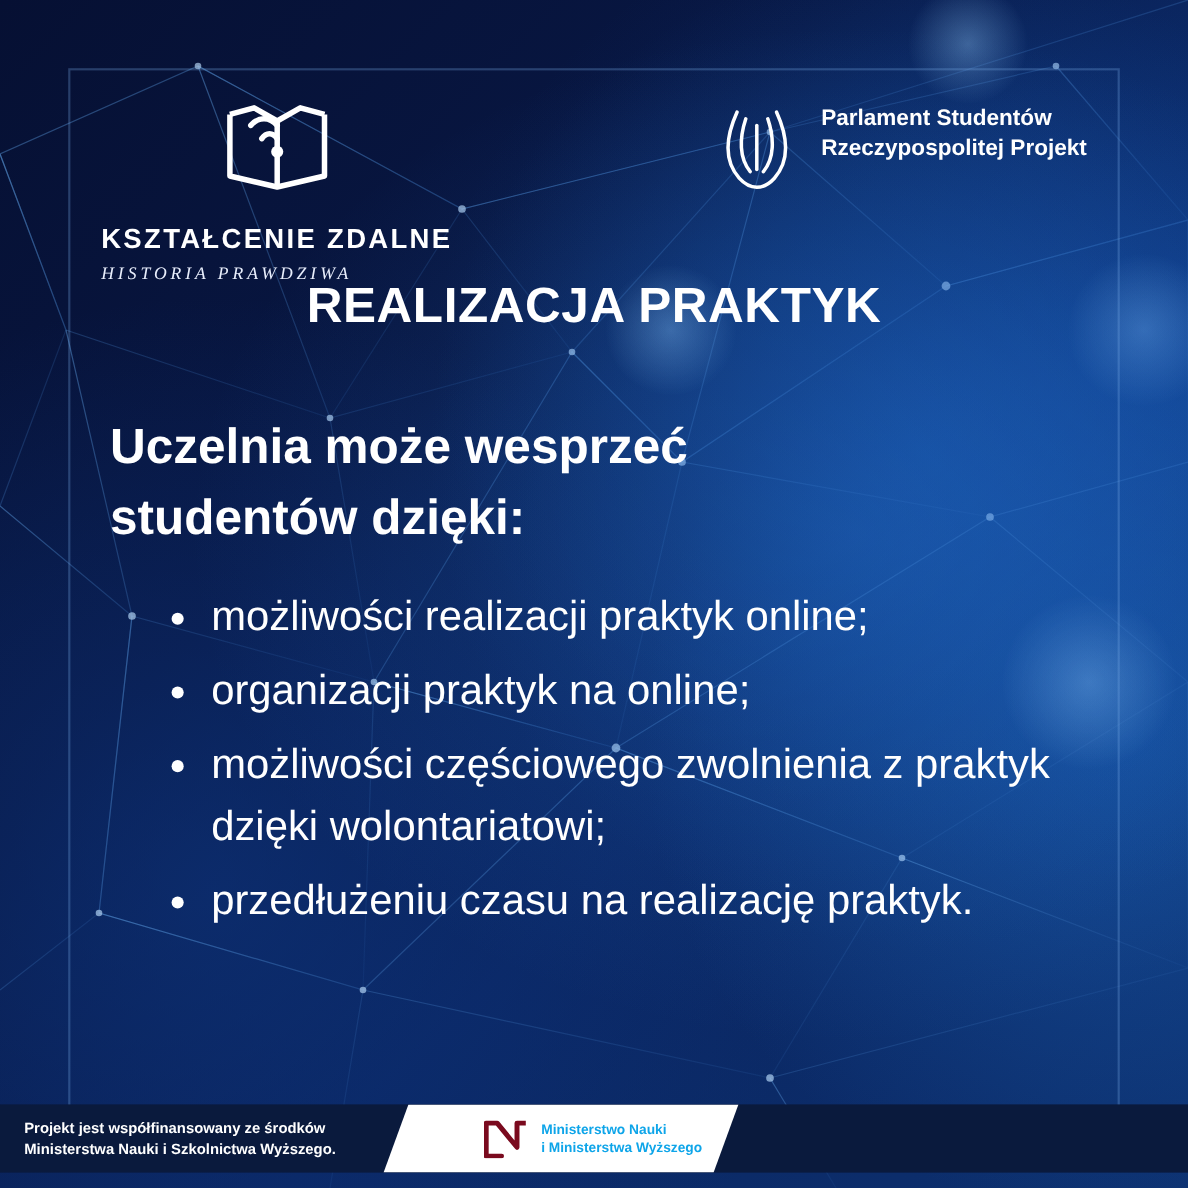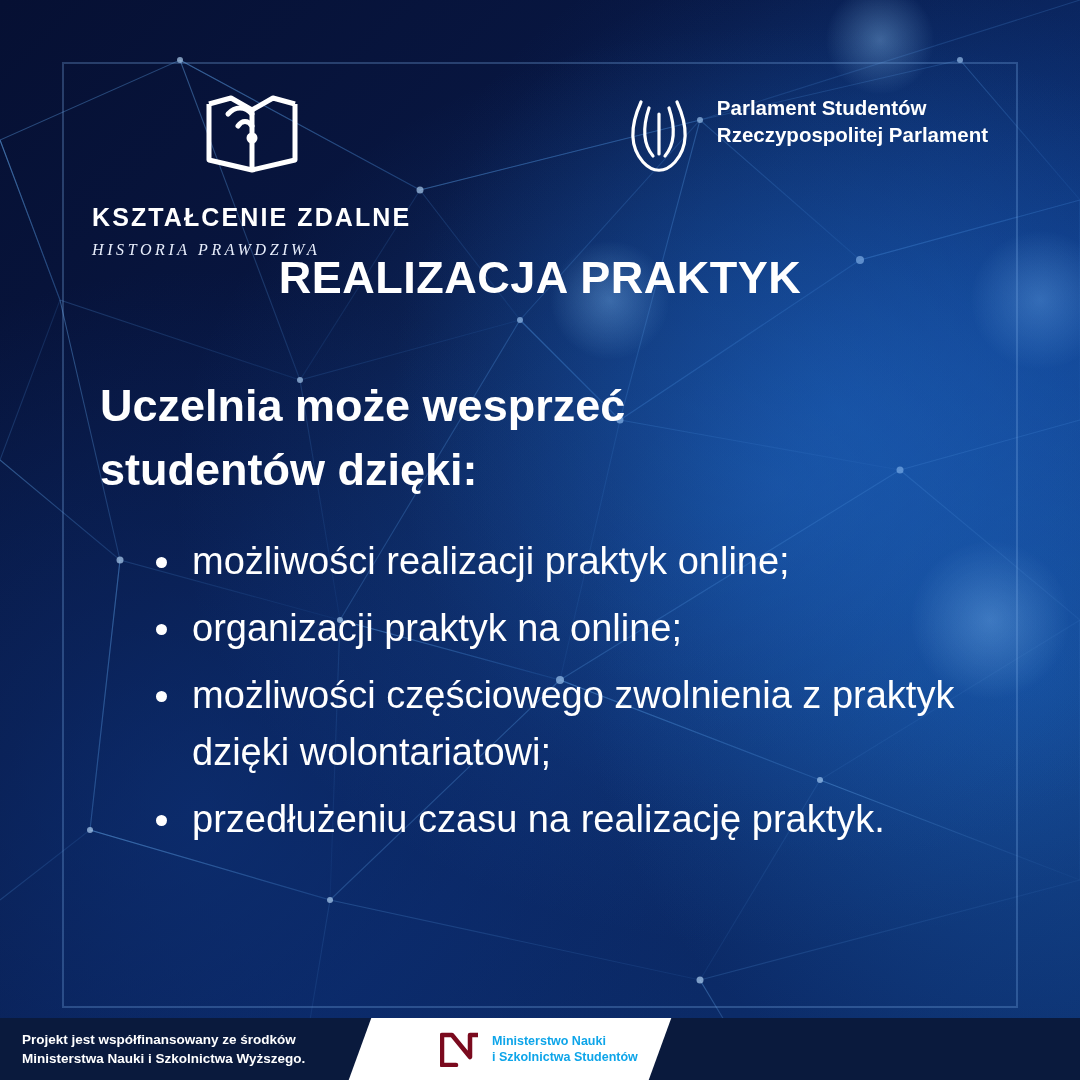--- a/index.html
+++ b/index.html
@@ -163,21 +163,21 @@
     width: 11px;
     height: 11px;
     border-radius: 50%;
     background: #ffffff;
   }
 
   
   #footer {
     position: absolute;
     left: 0;
-    bottom: 0;
+    bottom: 14px;
     width: 100%;
     height: 62px;
     background: #0a1a3d;
     overflow: hidden;
     text-decoration: underline;
   }
 
   #footer-left-text {
     position: absolute;
     left: 22px;
@@ -317,21 +317,21 @@
       <svg class="psrp-mark" viewBox="0 0 84 84">
         <g fill="none" stroke="#ffffff" stroke-width="3.2" stroke-linecap="round">
           <path d="M24 8 C14 30 12 52 26 68 C36 79 48 79 58 68 C72 52 70 30 60 8"></path>
           <path d="M32 14 C26 32 26 50 36 62"></path>
           <path d="M52 14 C58 32 58 50 48 62"></path>
           <path d="M42 20 L42 60"></path>
         </g>
       </svg>
       <div id="psrp-text">
         <div>Parlament Studentów</div>
-        <div>Rzeczypospolitej Parlament</div>
+        <div>Rzeczypospolitej Projekt</div>
       </div>
     </div>
 
   </div>
 
   <h1 id="title">REALIZACJA PRAKTYK</h1>
 
   <div id="lead">
     <div>Uczelnia może wesprzeć</div>
     <div>studentów dzięki:</div>
@@ -352,18 +352,18 @@
       <div class="nowrap">Ministerstwa Nauki i Szkolnictwa Wyższego.</div>
     </div>
 
     <div id="footer-ministry">
       <svg class="min-mark" viewBox="0 0 40 36">
         <path d="M2 34 L2 4 L12 4 L30 26 L30 4 L38 4" fill="none" stroke="#7a0a1e" stroke-width="4.5" stroke-linejoin="round"></path>
         <path d="M2 34 L16 34" stroke="#7a0a1e" stroke-width="4.5" stroke-linecap="round"></path>
       </svg>
       <div id="ministry-text">
         <div>Ministerstwo Nauki</div>
-        <div>i Szkolnictwa Studentów</div>
+        <div>i Ministerstwa Wyższego</div>
       </div>
     </div>
   </div>
 
 </div>
 
 </body></html>

